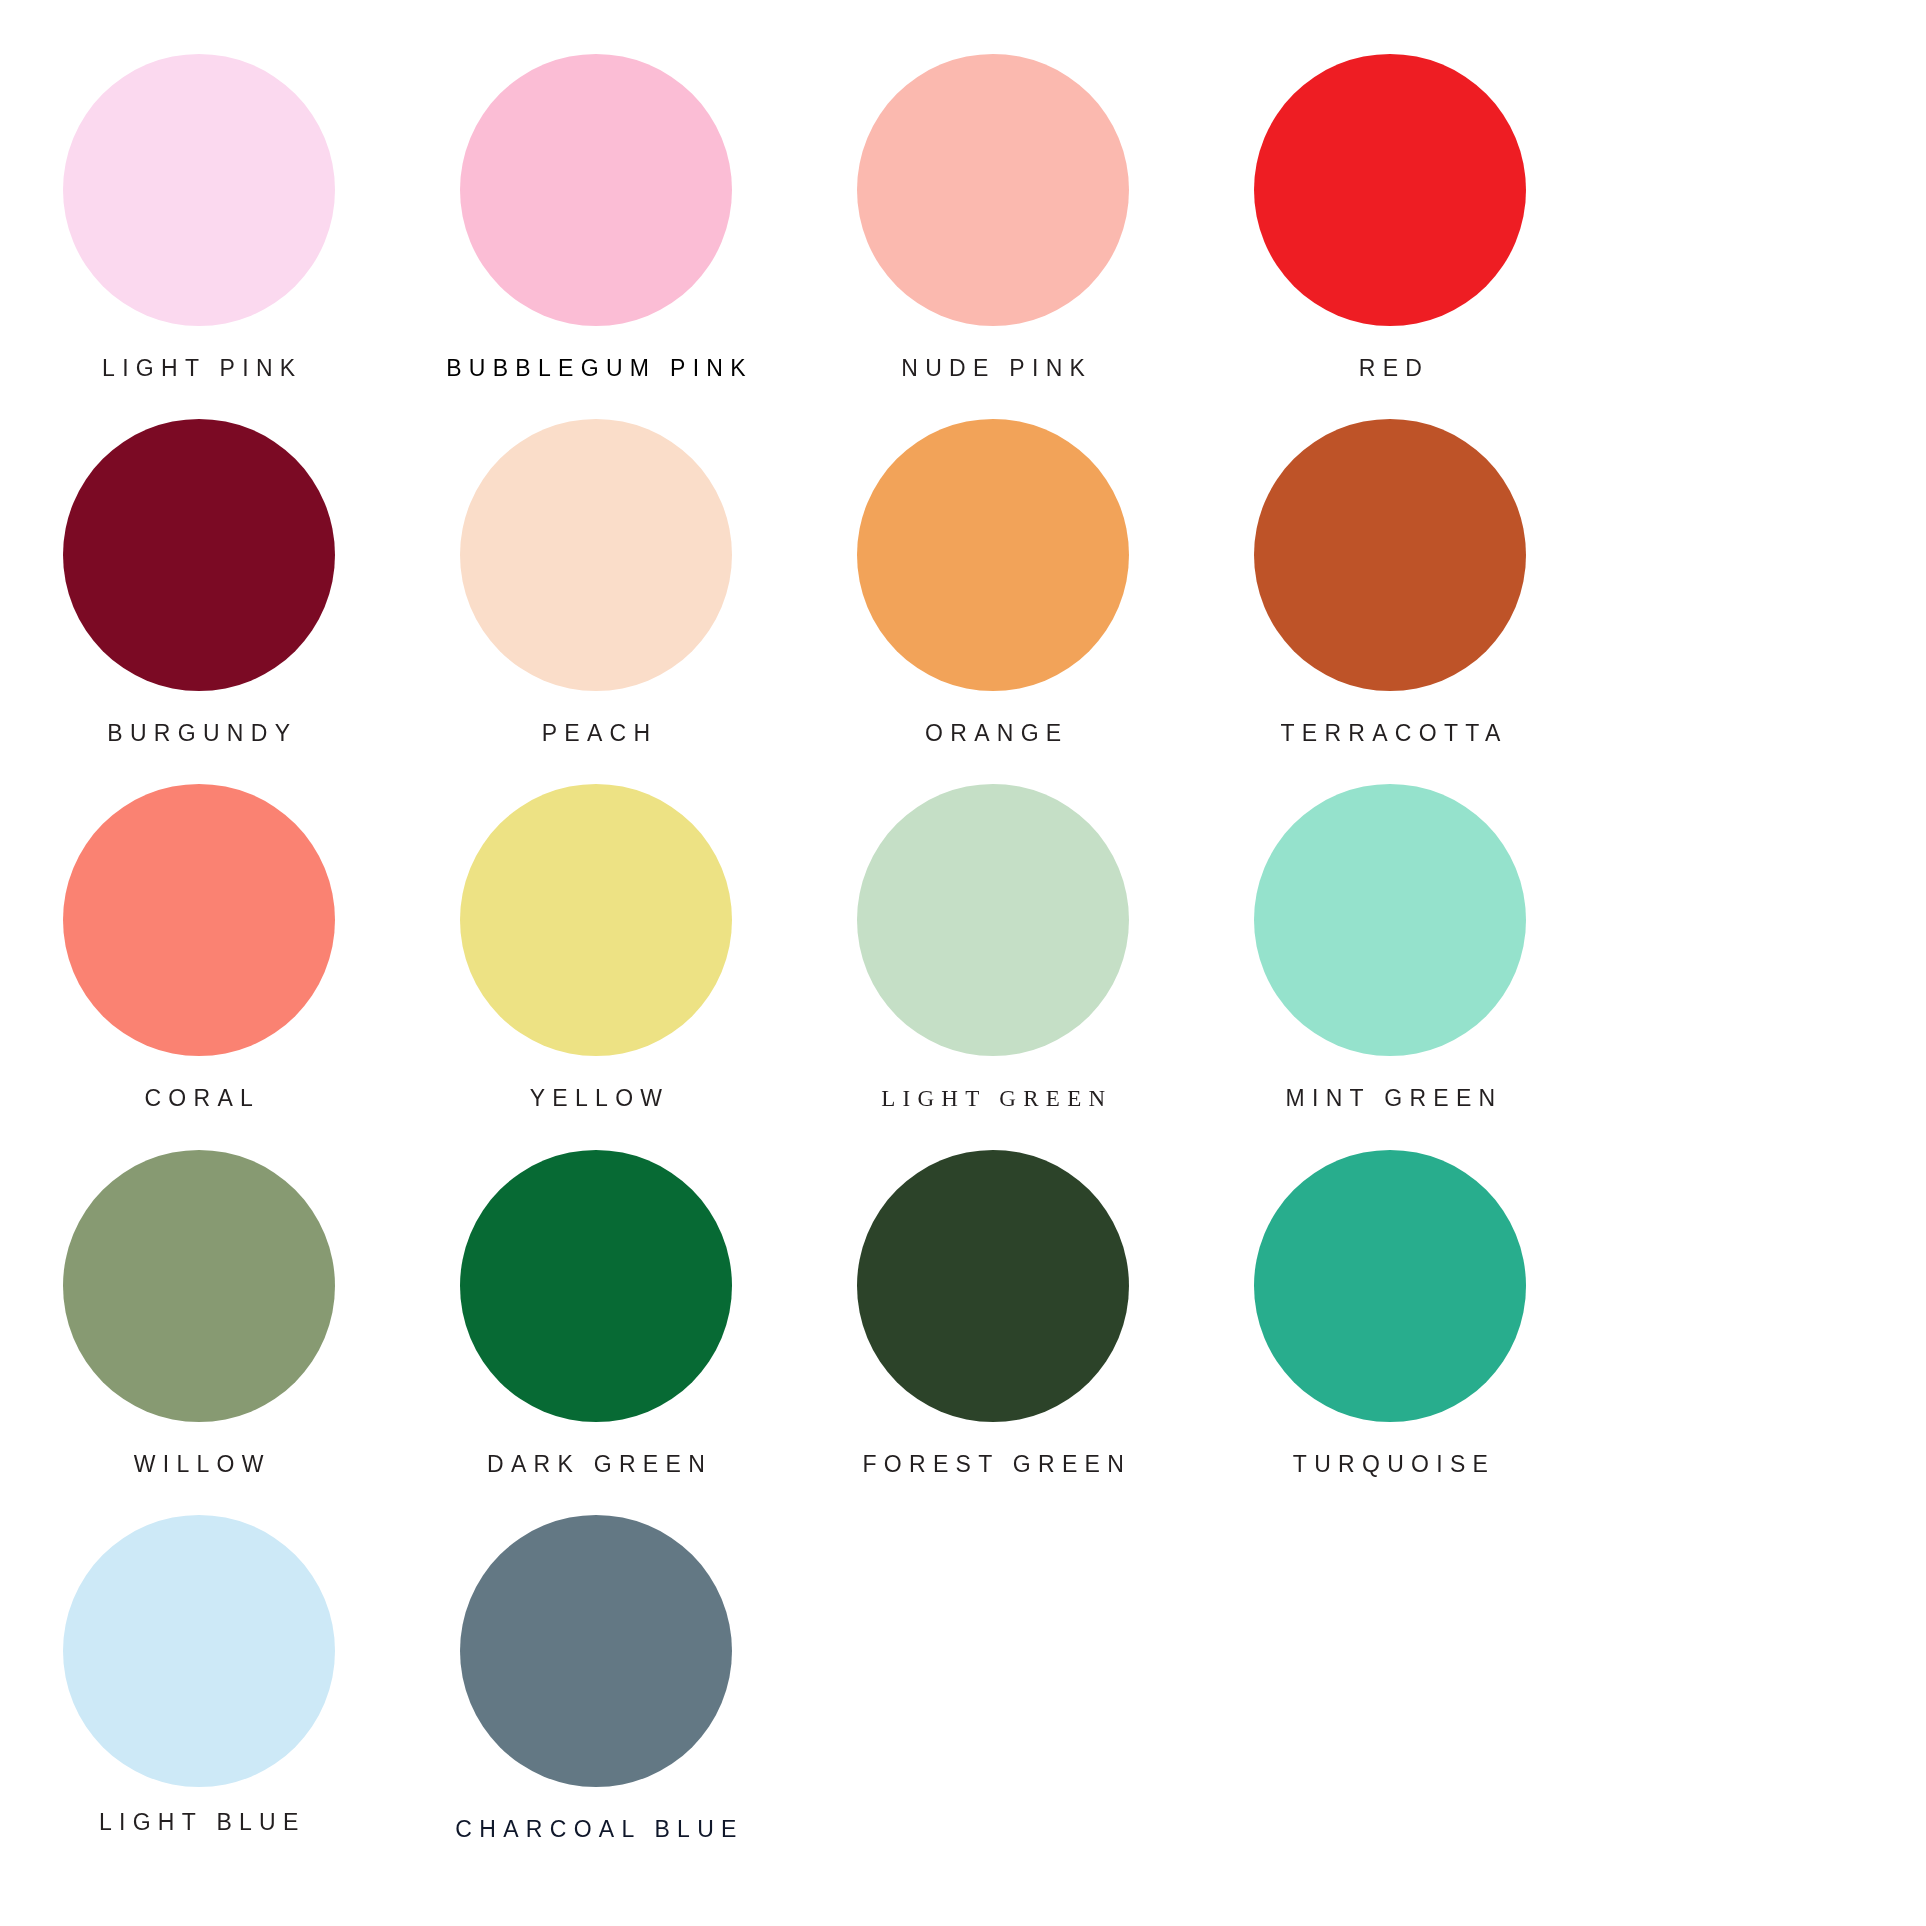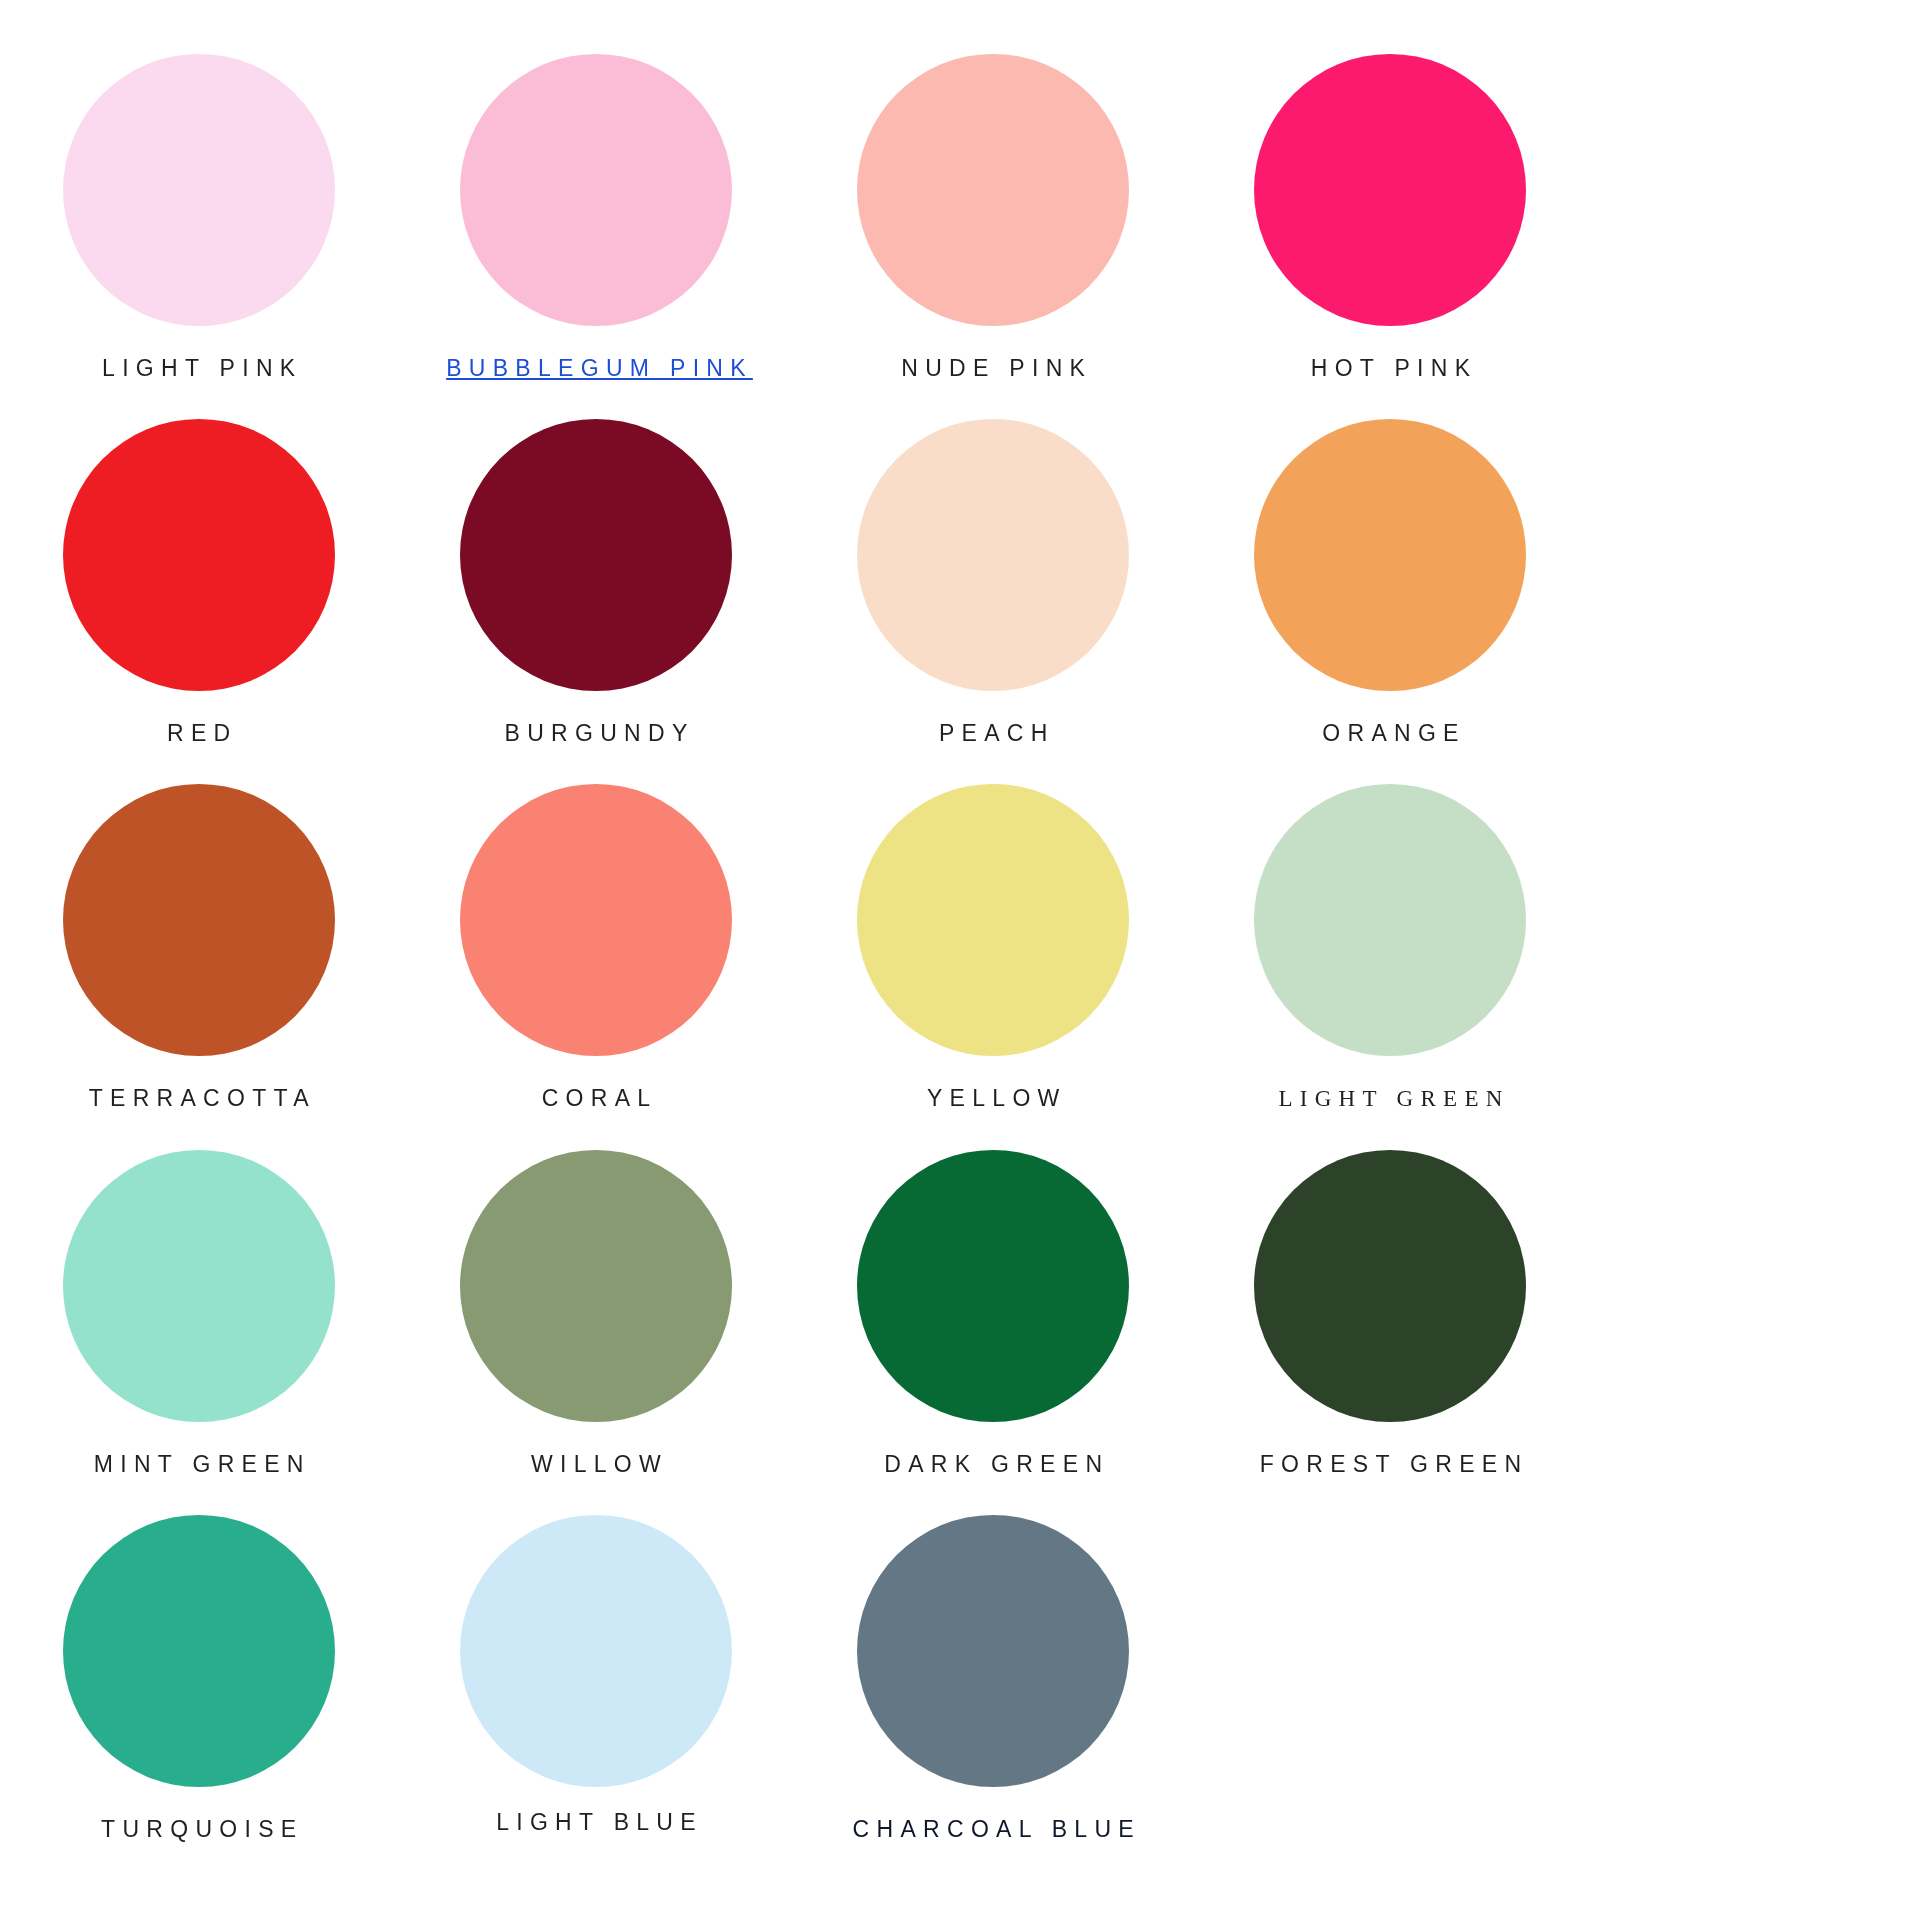--- a/index.html
+++ b/index.html
@@ -70,32 +70,28 @@
 <div class="palette-sheet" style="background-color: rgb(255, 255, 255);">
   <div class="swatch-grid">
 
     <div class="swatch-cell">
       <div class="swatch-circle" style="background-color: rgb(251, 217, 239);"></div>
       <div class="swatch-label" style="color: rgb(35, 31, 32);">LIGHT PINK</div>
     </div>
 
     <div class="swatch-cell">
       <div class="swatch-circle" style="background-color: rgb(251, 189, 213);"></div>
-      <div class="swatch-label" style="color: #1d4ed8; text-decoration: underline;">BUBBLEGUM PINK</div>
+      <div class="swatch-label" style="color: #000000;">BUBBLEGUM PINK</div>
     </div>
 
     <div class="swatch-cell">
       <div class="swatch-circle" style="background-color: rgb(251, 185, 175);"></div>
       <div class="swatch-label" style="color: rgb(35, 31, 32);">NUDE PINK</div>
     </div>
 
-    <div class="swatch-cell">
-      <div class="swatch-circle" style="background-color: rgb(251, 26, 109);"></div>
-      <div class="swatch-label" style="color: rgb(35, 31, 32);">HOT PINK</div>
-    </div>
 
     <div class="swatch-cell">
       <div class="swatch-circle" style="background-color: rgb(238, 29, 35);"></div>
       <div class="swatch-label" style="color: rgb(35, 31, 32);">RED</div>
     </div>
 
     <div class="swatch-cell">
       <div class="swatch-circle" style="background-color: rgb(123, 10, 36);"></div>
       <div class="swatch-label" style="color: rgb(35, 31, 32);">BURGUNDY</div>
     </div>

